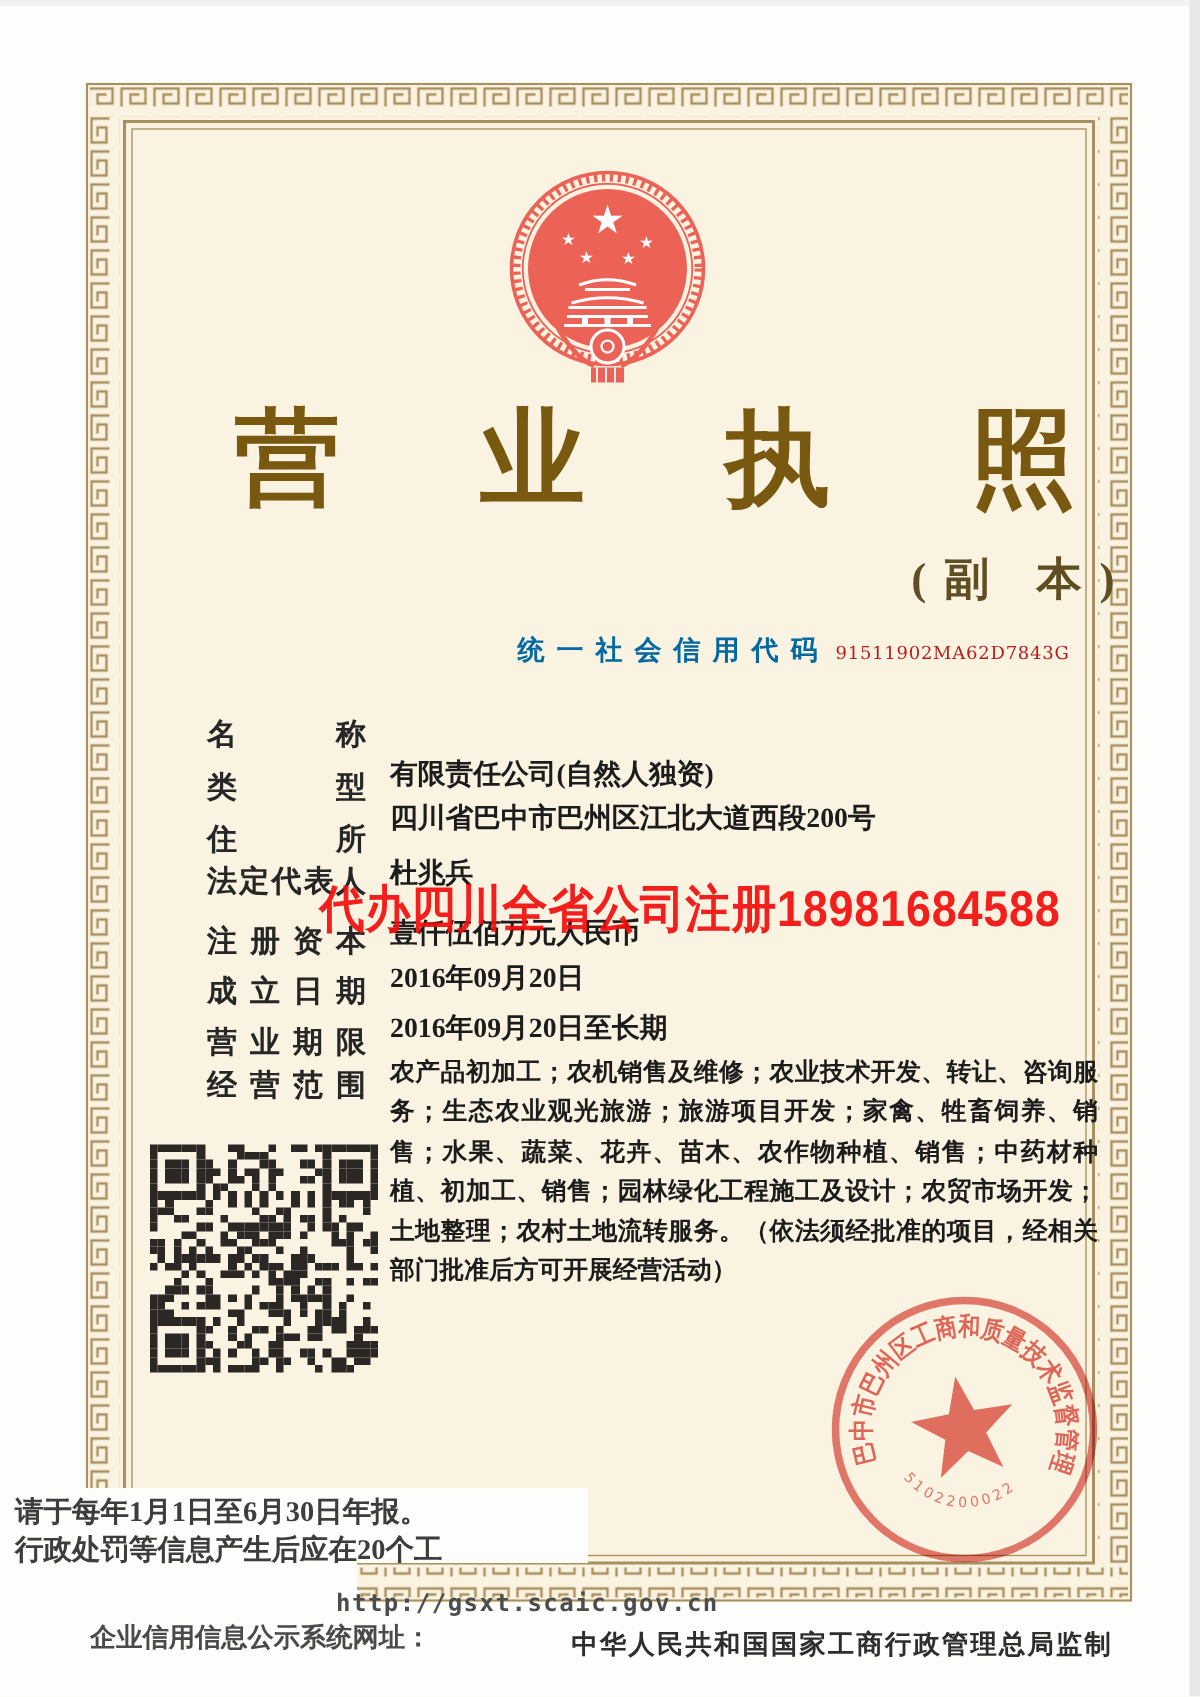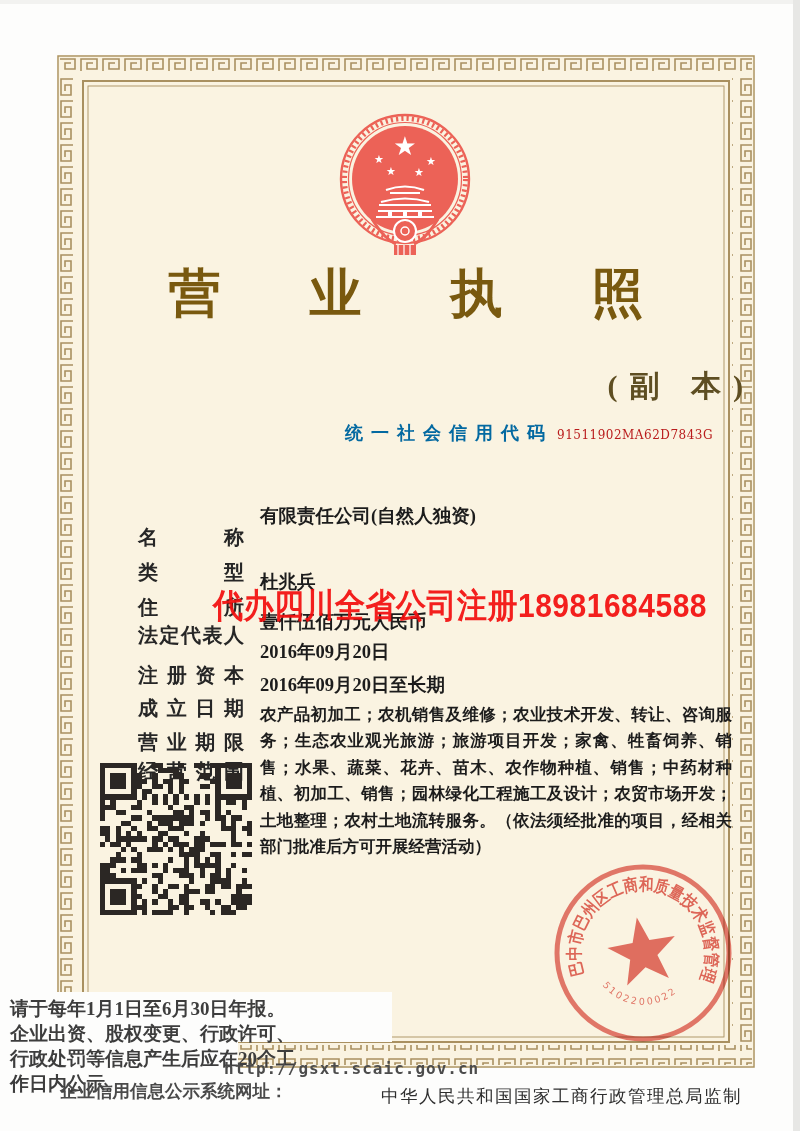--- a/index.html
+++ b/index.html
@@ -17,39 +17,38 @@
   .cert {
     position:absolute; left:57px; top:55px; width:698px; height:1013px;
     background:#faf3e1;
   }
   .border-frame { position:absolute; inset:0; }
 
   .emblem { position:absolute; left:281px; top:52px; width:134px; height:152px; }
 
   .title {
     position:absolute; top:204px; left:0; width:100%;
-    text-align:center; font-size:52px; font-weight:700;
+    text-align:right; font-size:70px; font-weight:700;
     color:#79590f; letter-spacing:38px; text-indent:38px;
     white-space:nowrap;
   }
   .subtitle {
     position:absolute; top:311px; left:0; width:100%;
     text-align:right; font-size:30px; font-weight:700;
     color:#5e4e22; letter-spacing:12px; text-indent:12px;
   }
   .code-row { position:absolute; top:366px; left:288px; white-space:nowrap; }
   .code-label { font-size:18px; font-weight:700; color:#0369a1; letter-spacing:8px; }
   .code-value { font-size:12px; color:#b91c1c; letter-spacing:0.5px; font-family:"DejaVu Serif", serif; }
 
   .flabel {
     position:absolute; left:81px; width:106px;
     font-size:20px; font-weight:700; color:#262626;
     text-align:justify; text-align-last:justify;
     font-family:"Liberation Serif", serif;
-    margin-top:48px;
   }
   .fvalue {
     position:absolute; left:203px; width:472px;
     font-size:18.5px; font-weight:600; color:#1c1c1c;
     white-space:nowrap;
   }
   .fvalue.scope {
     white-space:normal; font-size:16.5px; line-height:26.4px; font-weight:700;
     text-align:justify;
   }
@@ -97,21 +96,21 @@
     position:absolute; left:60px; top:1079px;
     font-size:17.5px; color:#4a4a4a; font-weight:600; white-space:nowrap;
   }
   .pub-url {
     position:absolute; left:224px; top:1059px;
     font-family:"DejaVu Sans Mono", monospace; font-size:16px;
     color:#4c4c4c; letter-spacing:1px; font-weight:700; white-space:nowrap;
   }
   .issuer {
     position:absolute; right:58px; top:1084px;
-    font-size:17.5px; color:#2e2e2e; letter-spacing:1.5px; font-weight:400;
+    font-size:17.5px; color:#2e2e2e; letter-spacing:1.5px; font-weight:700;
     white-space:nowrap;
   }
 </style>
 </head>
 <body>
 
 <div class="scan-edge-top"></div>
 <div class="scan-edge-right"></div>
 
 <div class="cert">
@@ -175,20 +174,21 @@
     <span class="code-label">统一社会信用代码</span>
     <span class="code-value">91511902MA62D7843G</span>
   </div>
 
   <div class="flabel" style="top:421px">名称</div>
 
   <div class="flabel" style="top:456px">类型</div>
   <div class="fvalue" style="top:448px">有限责任公司(自然人独资)</div>
 
   <div class="flabel" style="top:491px">住所</div>
+  <div class="fvalue" style="top:477px">四川省巴中市巴州区江北大道西段200号</div>
 
   <div class="flabel" style="top:519px">法定代表人</div>
   <div class="fvalue" style="top:514px">杜兆兵</div>
 
   <div class="flabel" style="top:559px">注册资本</div>
   <div class="fvalue" style="top:554px">壹仟伍佰万元人民币</div>
 
   <div class="flabel" style="top:592px">成立日期</div>
   <div class="fvalue" style="top:584px">2016年09月20日</div>
 
@@ -1059,20 +1059,18 @@
       <textPath href="#serialArc" startOffset="4" textLength="82">5102200022</textPath>
     </text>
   </svg>
 
 </div>
 
 <div class="corner-overlay"></div>
 
 <div class="footer-note">
   <div>请于每年1月1日至6月30日年报。</div>
-  <div>企业出资、股权变更、行政许可、</div>
   <div>行政处罚等信息产生后应在20个工</div>
-  <div>作日内公示。</div>
 </div>
 
 <div class="pub-label">企业信用信息公示系统网址：</div>
 <div class="pub-url">http://gsxt.scaic.gov.cn</div>
 <div class="issuer">中华人民共和国国家工商行政管理总局监制</div>
 
 </body></html>

